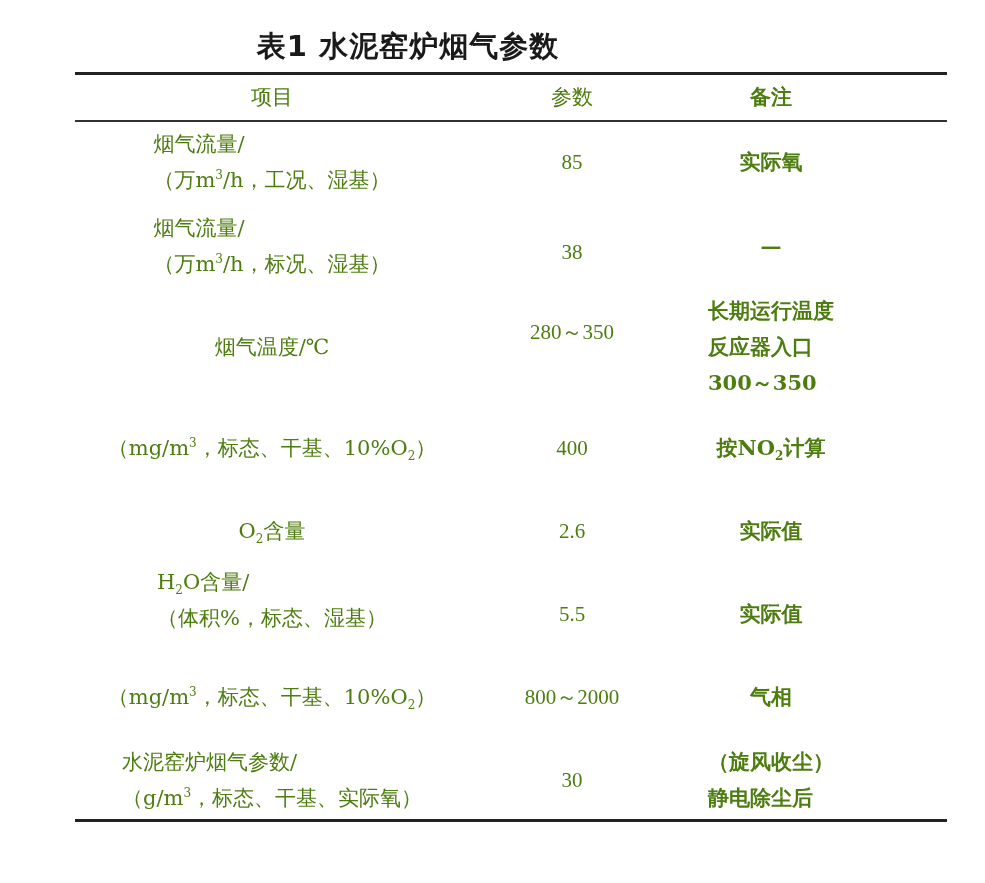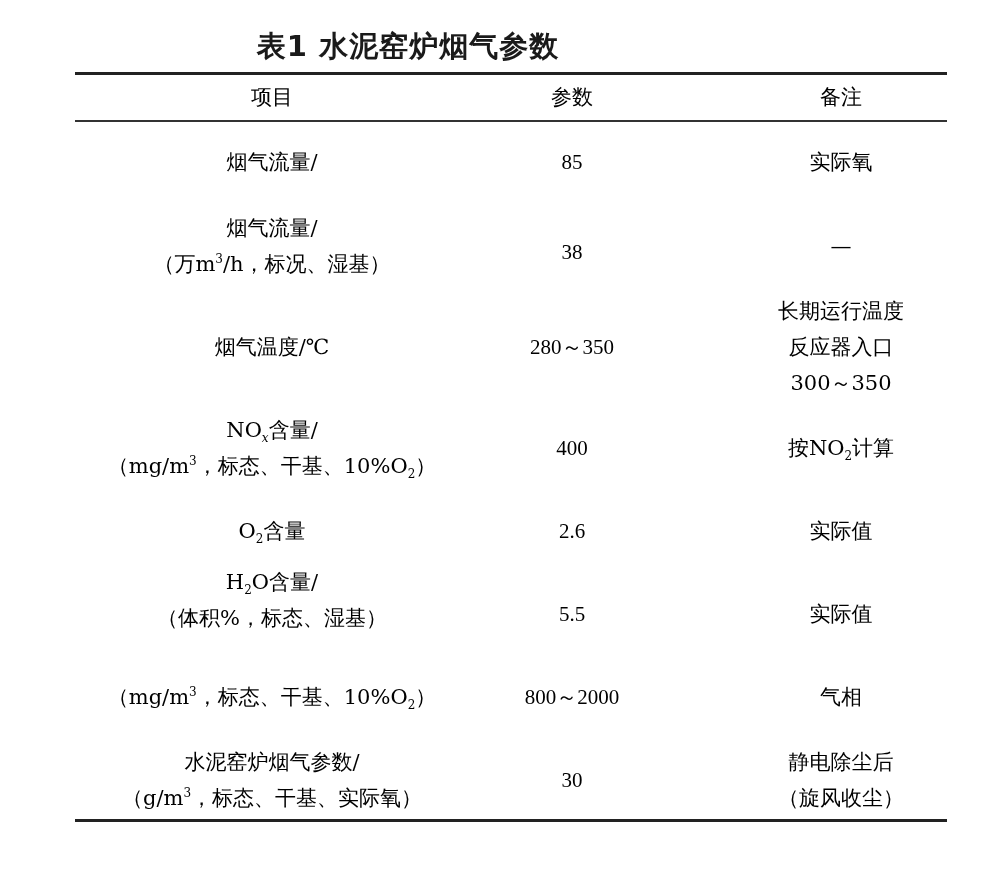--- a/index.html
+++ b/index.html
@@ -5,65 +5,65 @@
     html, body { margin: 0; padding: 0; background: #ffffff; }
     body { width: 985px; height: 883px; position: relative; overflow: hidden;
            font-family: "DejaVu Serif", "Liberation Serif", serif; color: #2a2a2a; }
     .title { position: absolute; top: 26px; left: 0; width: 816px; text-align: center;
              font-family: "DejaVu Sans", "Liberation Sans", sans-serif; font-weight: bold;
              font-size: 29px; line-height: 40px; color: #1a1a1a; letter-spacing: 1px; }
     .rule { position: absolute; left: 75px; width: 872px; background: #222; }
     .rule.top { top: 72px; height: 3px; }
     .rule.mid { top: 120px; height: 2px; background: #333; }
     .rule.bot { top: 819px; height: 3px; }
-    .cell { position: absolute; text-align: center; font-size: 21px; line-height: 36px;
-            transform: translate(-50%, -50%); white-space: nowrap; color: #000000; }
+    .cell { position: absolute; font-size: 21px; line-height: 36px;
+            transform: translate(-50%, -50%); white-space: nowrap; color: #4d7c0f; }
     .head { font-size: 21px; }
     sup { font-size: 12px; vertical-align: 8px; line-height: 0; }
     sub { font-size: 12px; vertical-align: -5px; line-height: 0; }
     .c1 { left: 272px; }
     .c2 { left: 572px; font-family: Liberation Serif, serif; }
-    .c3 { left: 841px; }
+    .c3 { left: 771px; font-weight: bold; }
   </style>
 </head>
 <body>
 
 <div class="title">表1  水泥窑炉烟气参数</div>
 
 <div class="rule top"></div>
 <div class="rule mid"></div>
 <div class="rule bot"></div>
 
 <div class="cell head c1" style="top:97px">项目</div>
 <div class="cell head c2" style="top:97px">参数</div>
 <div class="cell head c3" style="top:97px">备注</div>
 
 <div class="cell c1" style="top:162px">
   <div>烟气流量/</div>
+  <div><span>（万m</span><sup>3</sup><span>/h，工况、湿基）</span></div>
 </div>
 <div class="cell c2" style="top:162px">85</div>
 <div class="cell c3" style="top:162px">实际氧</div>
 
 <div class="cell c1" style="top:246px">
   <div>烟气流量/</div>
   <div><span>（万m</span><sup>3</sup><span>/h，标况、湿基）</span></div>
 </div>
 <div class="cell c2" style="top:252px">38</div>
 <div class="cell c3" style="top:246px">—</div>
 
 <div class="cell c1" style="top:347px">烟气温度/℃</div>
-<div class="cell c2" style="top:347px">280～350</div>
+<div class="cell c2" style="top:332px">280～350</div>
 <div class="cell c3" style="top:347px">
   <div>长期运行温度</div>
   <div>反应器入口</div>
   <div>300～350</div>
 </div>
 
 <div class="cell c1" style="top:448px">
-  <div><span>NO</span><sub style="font-style:italic">x</sub><span>含量/</span></div>
   <div><span>（mg/m</span><sup>3</sup><span>，标态、干基、10%O</span><sub>2</sub><span>）</span></div>
 </div>
 <div class="cell c2" style="top:448px">400</div>
 <div class="cell c3" style="top:448px"><span>按NO</span><sub>2</sub><span>计算</span></div>
 
 <div class="cell c1" style="top:531px">
   <div><span>O</span><sub>2</sub><span>含量</span></div>
 </div>
 <div class="cell c2" style="top:531px">2.6</div>
 <div class="cell c3" style="top:531px">实际值</div>
@@ -80,15 +80,15 @@
 </div>
 <div class="cell c2" style="top:697px">800～2000</div>
 <div class="cell c3" style="top:697px">气相</div>
 
 <div class="cell c1" style="top:780px">
   <div>水泥窑炉烟气参数/</div>
   <div><span>（g/m</span><sup>3</sup><span>，标态、干基、实际氧）</span></div>
 </div>
 <div class="cell c2" style="top:780px">30</div>
 <div class="cell c3" style="top:780px">
+  <div>（旋风收尘）</div>
   <div>静电除尘后</div>
-  <div>（旋风收尘）</div>
 </div>
 
 </body></html>

